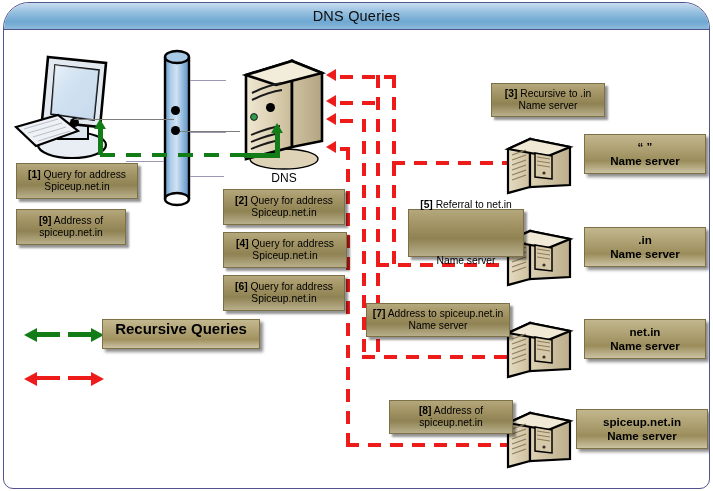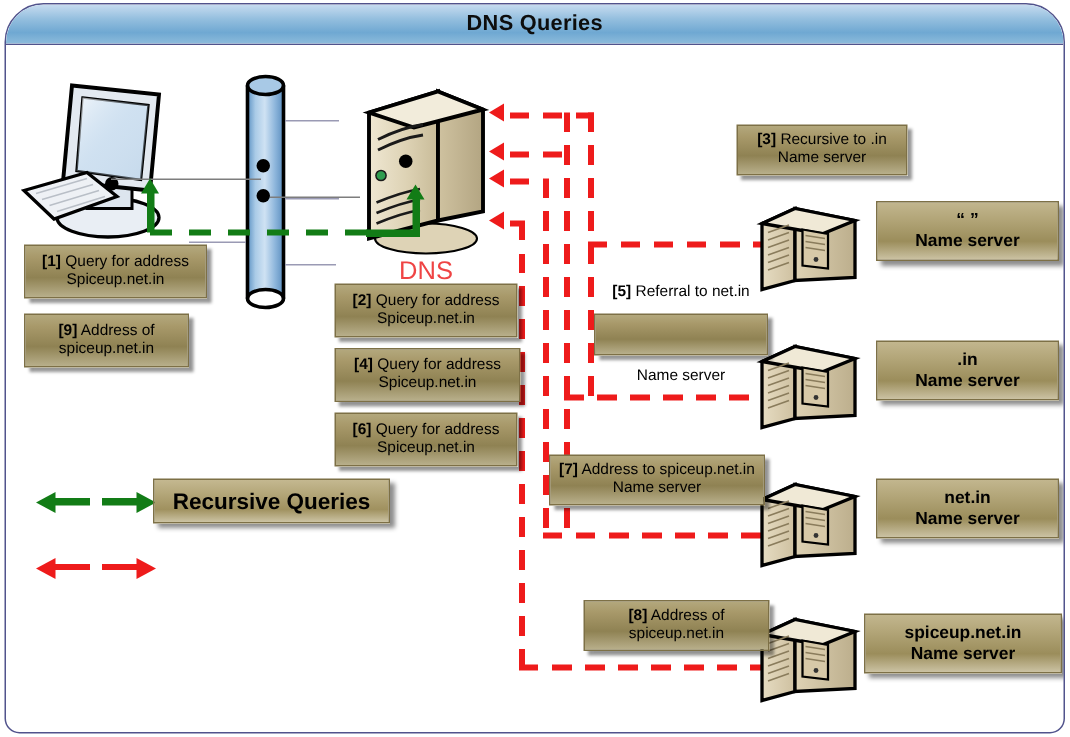--- a/index.html
+++ b/index.html
@@ -24,21 +24,21 @@
 
   #title-bar {
     position: absolute; left: 0; top: 0;
     width: 100%; height: 27px;
     border-radius: 25px 25px 0 0;
     background: linear-gradient(to bottom, #c7dcf0 0%, #93bede 38%, #6fa8d2 72%, #8cbbdb 100%);
     border-bottom: 1px solid #51538c;
     display: flex; align-items: center; justify-content: center;
   }
   #title-text {
-    font-size: 14.5px; font-weight: bold; color: #0d0d0d;
+    font-size: 14.5px; font-weight: normal; color: #0d0d0d;
     letter-spacing: .2px;
   }
 
   #canvas {
     position: absolute; left: 0; top: 28px;
     width: 100%; height: 458px;
   }
 
   
   .tanbox {
@@ -57,21 +57,21 @@
   .tanbox b { font-weight: bold; }
   .tanbox .ln { white-space: nowrap; }
 
   .legendbox {
     position: absolute;
     background: linear-gradient(to bottom, #c4b890 0%, #b5a87b 30%, #a0915f 70%, #ccc3a4 100%);
     border: 1px solid #7d7046;
     box-shadow: 3px 3px 3px rgba(0,0,0,.45);
     color: #000;
     font-size: 15px; font-weight: bold;
-    display: flex; align-items: center; justify-content: center;
+    display: flex; align-items: flex-start; justify-content: center;
   }
 
   .nsbox {
     position: absolute;
     background: linear-gradient(to bottom, #c2b68e 0%, #b3a679 28%, #9b8d5b 68%, #cbc2a3 100%);
     border: 1px solid #7d7046;
     box-shadow: 3px 3px 3px rgba(0,0,0,.45);
     color: #000;
     font-size: 11.6px; font-weight: bold;
     line-height: 14px;
@@ -118,21 +118,21 @@
     border-right: 10px solid #127c16;
   }
   .arrow-r-green {
     border-top: 6px solid transparent; border-bottom: 6px solid transparent;
     border-left: 10px solid #127c16;
   }
   .stem-green { position: absolute; background: #127c16; }
 
   .dns-caption {
     position: absolute;
-    font-size: 17px; color: #ef4444; text-align: center;
+    font-size: 12px; color: #000000; text-align: center;
   }
 
   .thinline { position: absolute; background: #9a9ab4; height: 1px; }
   .thinline-g { position: absolute; background: #7d7d7d; height: 1px; }
   .dot {
     position: absolute; width: 9px; height: 9px;
     border-radius: 50%; background: #000;
   }
 
   svg { display: block; overflow: visible; }
@@ -421,21 +421,21 @@
     <div class="tanbox" style="left:219px; top:244px; width:122px; height:36px;">
       <span class="ln"><b>[6]</b> <span>Query for address</span></span>
       <span class="ln">Spiceup.net.in</span>
     </div>
 
     <div class="tanbox" style="left:487px; top:52px; width:114px; height:34px;">
       <span class="ln"><b>[3]</b> <span>Recursive to .in</span></span>
       <span class="ln">Name server</span>
     </div>
 
-    <div class="tanbox" style="left:392px; top:178px; width:116px; height:28px;gap:44px;">
+    <div class="tanbox" style="left:404px; top:178px; width:116px; height:48px;gap:44px;">
       <span class="ln"><b>[5]</b> <span>Referral to net.in</span></span>
       <span class="ln">Name server</span>
     </div>
 
     <div class="tanbox" style="left:362px; top:272px; width:144px; height:34px;">
       <span class="ln"><b>[7]</b> <span>Address to spiceup.net.in</span></span>
       <span class="ln">Name server</span>
     </div>
 
     <div class="tanbox" style="left:385px; top:369px; width:124px; height:34px;">

